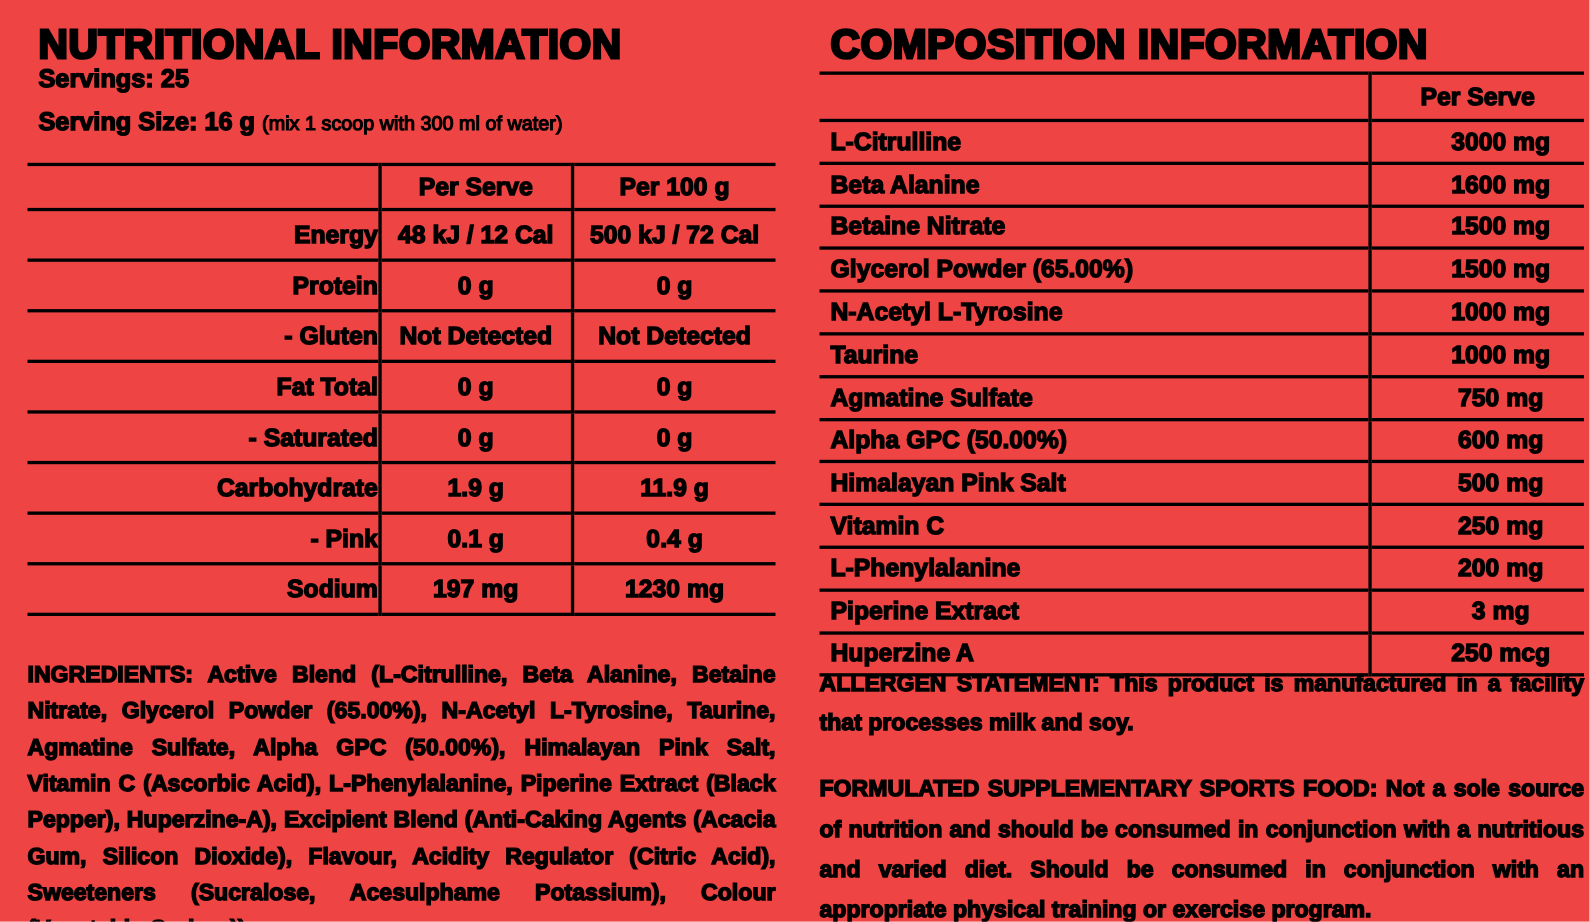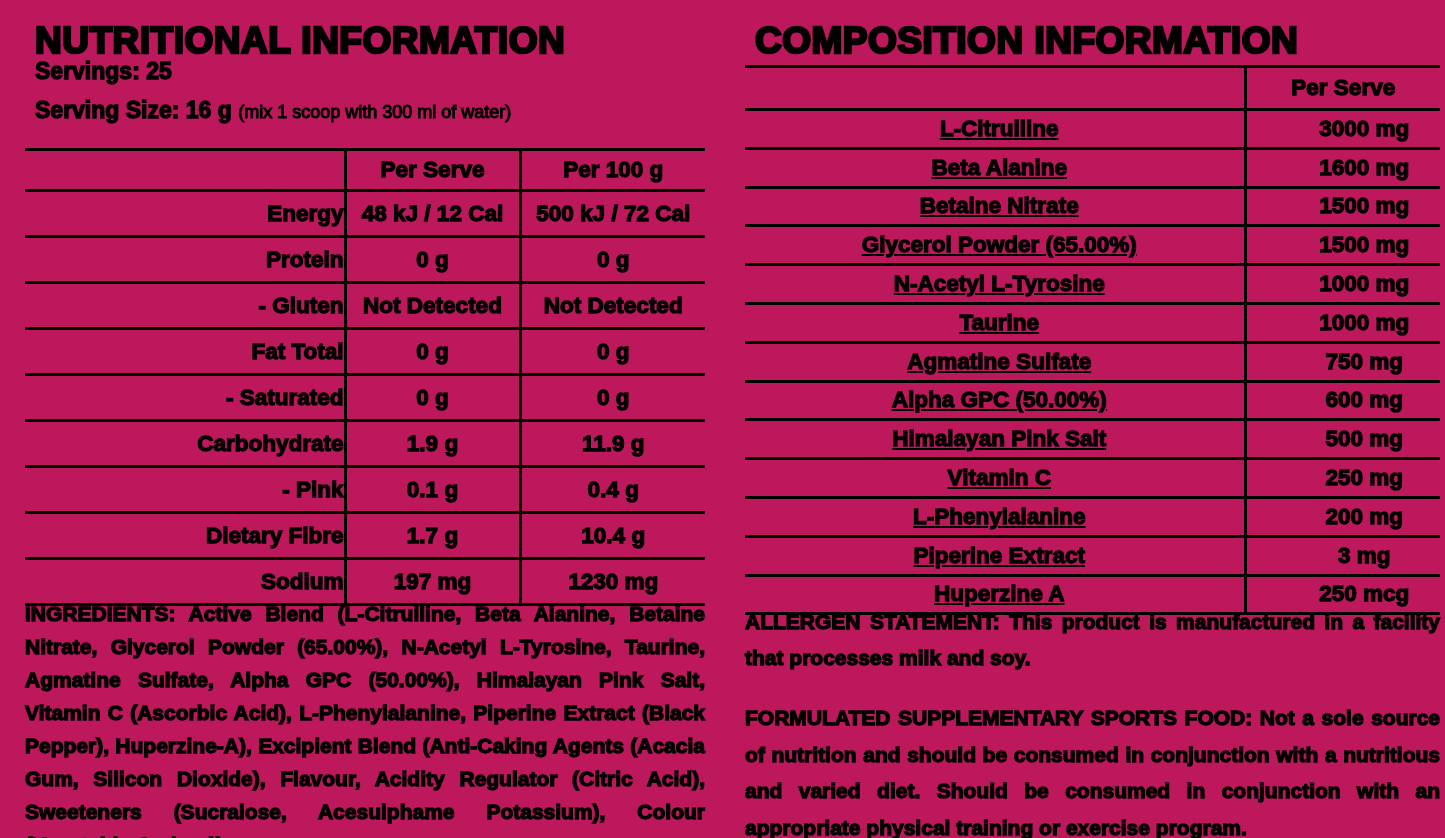--- a/index.html
+++ b/index.html
@@ -1,17 +1,17 @@
 <!DOCTYPE html>
 <html><head>
 <meta charset="utf-8">
 <style>
   html,body { margin:0; padding:0; background:#ffffff; }
   body { width:1445px; height:838px; font-family:"Liberation Sans", sans-serif; color:#000; }
-  .page { position:relative; width:1445px; height:838px; background:#be185d; overflow:hidden; }
+  .page { position:relative; width:1445px; height:838px; background:#ef4444; overflow:hidden; }
 
   .col { position:absolute; top:0; }
   .col-left  { left:25px;  width:680px; }
   .col-right { left:745px; width:695px; }
 
   .panel-title {
     position:absolute; margin:0; left:10px; top:20px;
     font-size:37px; font-weight:bold; white-space:nowrap;
     -webkit-text-stroke:2.6px #000; letter-spacing:0.5px;
   }
@@ -36,21 +36,21 @@
   .nutrition-table th:nth-child(2), .nutrition-table td:nth-child(2) { border-left:3px solid #000; border-right:3px solid #000; text-align:center; }
   .nutrition-table th:nth-child(3), .nutrition-table td:nth-child(3) { text-align:center; }
   .nutrition-table td:first-child { text-align:right; padding-left:10px; }
 
   .composition-table { top:65px; width:695px; }
   .composition-table col.c1 { width:500px; }
   .composition-table col.c2 { width:195px; }
   .composition-table th { height:40px; }
   .composition-table td { height:35.8px;padding-left:42px; }
   .composition-table th:nth-child(2), .composition-table td:nth-child(2) { border-left:3px solid #000; text-align:center; }
-  .composition-table td:first-child { text-align:center; padding-left:10px;text-decoration:underline; }
+  .composition-table td:first-child { text-align:left; padding-left:10px; }
 
   .para { position:absolute; margin:0; text-align:justify; font-size:21px; }
   .ingredients-para { left:0; top:597px; width:680px; line-height:33px; }
   .allergen-para    { left:0; top:604px; width:695px; line-height:36px; }
   .fssf-para        { left:0; top:700px; width:695px; line-height:36.5px; }
 </style>
 </head>
 <body>
 
 <div class="page">
@@ -101,25 +101,20 @@
           </tr>
         <tr>
             <td>Carbohydrate</td>
             <td>1.9 g</td>
             <td>11.9 g</td>
           </tr>
         <tr>
             <td>- Pink</td>
             <td>0.1 g</td>
             <td>0.4 g</td>
-          </tr>
-        <tr>
-            <td>Dietary Fibre</td>
-            <td>1.7 g</td>
-            <td>10.4 g</td>
           </tr>
         <tr>
             <td>Sodium</td>
             <td>197 mg</td>
             <td>1230 mg</td>
           </tr>
       </tbody>
     </table>
 
     <p class="para ingredients-para hv">INGREDIENTS: Active Blend (L-Citrulline, Beta Alanine, Betaine Nitrate, Glycerol Powder (65.00%), N-Acetyl L-Tyrosine, Taurine, Agmatine Sulfate, Alpha GPC (50.00%), Himalayan Pink Salt, Vitamin C (Ascorbic Acid), L-Phenylalanine, Piperine Extract (Black Pepper), Huperzine-A), Excipient Blend (Anti-Caking Agents (Acacia Gum, Silicon Dioxide), Flavour, Acidity Regulator (Citric Acid), Sweeteners (Sucralose, Acesulphame Potassium), Colour (Vegetable Carbon)).</p>

